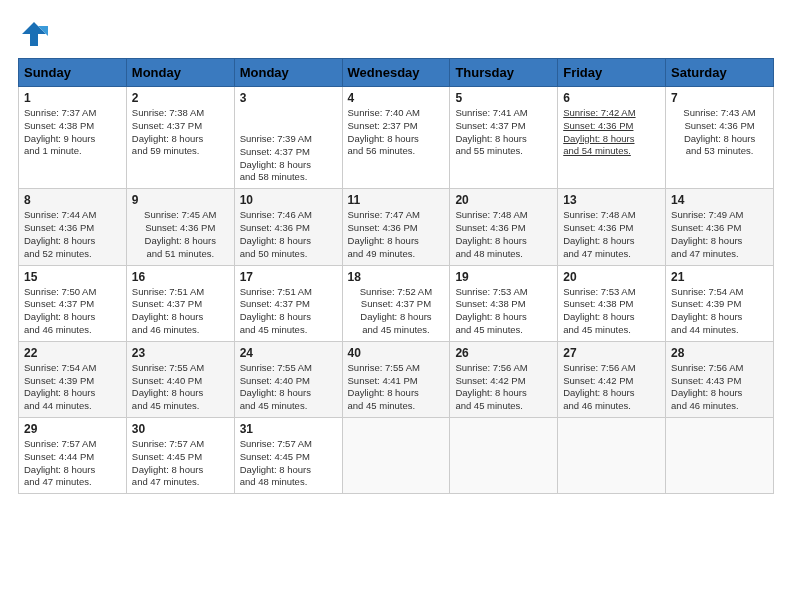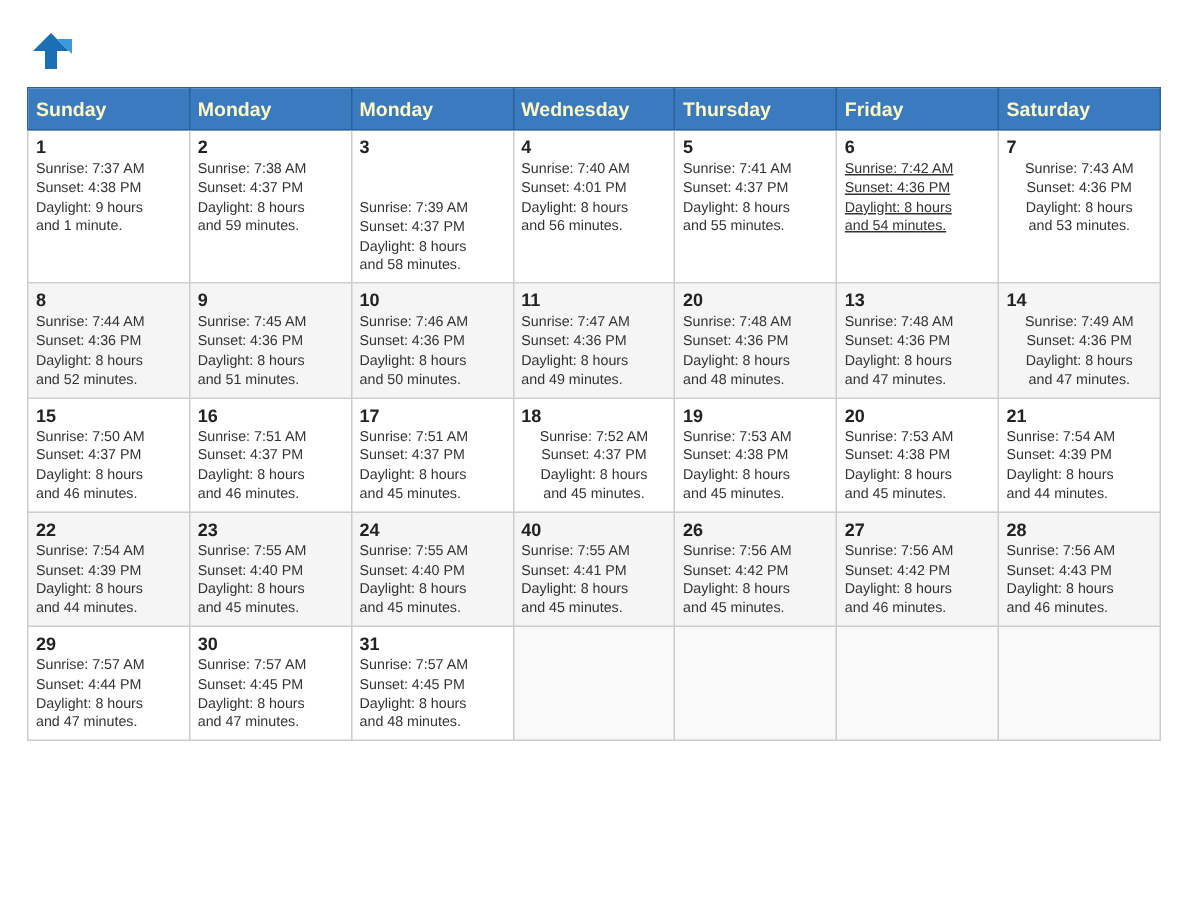--- a/index.html
+++ b/index.html
@@ -54,21 +54,21 @@
       font-size: 14px;
       color: #555;
     }
     table {
       width: 100%;
       border-collapse: collapse;
       font-size: 10.5px;
     }
     thead th {
       background-color: #3a7abf;
-      color: #fef9c3;
+      color: #000000;
       padding: 6px 5px;
       text-align: left;
       font-size: 13px;
       font-weight: bold;
       border: 1px solid #2a5f99;
     }
     tbody td {
       border: 1px solid #ccc;
       padding: 4px 5px;
       vertical-align: top;
@@ -148,21 +148,21 @@
           <td>
             <span class="day-num">3</span>
             <div class="day-info" style="white-space: pre-line; margin-top: 28px;">Sunrise: 7:39 AM
 Sunset: 4:37 PM
 Daylight: 8 hours
 and 58 minutes.</div>
           </td>
           <td>
             <span class="day-num">4</span>
             <div class="day-info" style="white-space: pre-line;">Sunrise: 7:40 AM
-Sunset: 4:01 PM
+Sunset: 2:37 PM
 Daylight: 8 hours
 and 56 minutes.</div>
           </td>
           <td>
             <span class="day-num">5</span>
             <div class="day-info" style="white-space: pre-line;">Sunrise: 7:41 AM
 Sunset: 4:37 PM
 Daylight: 8 hours
 and 55 minutes.</div>
           </td>
@@ -184,21 +184,21 @@
         <tr>
           <td>
             <span class="day-num">8</span>
             <div class="day-info" style="white-space: pre-line;">Sunrise: 7:44 AM
 Sunset: 4:36 PM
 Daylight: 8 hours
 and 52 minutes.</div>
           </td>
           <td>
             <span class="day-num">9</span>
-            <div class="day-info" style="white-space: pre-line;">Sunrise: 7:45 AM
+            <div class="day-info" style="white-space: pre-line; text-align: center;">Sunrise: 7:45 AM
 Sunset: 4:36 PM
 Daylight: 8 hours
 and 51 minutes.</div>
           </td>
           <td>
             <span class="day-num">10</span>
             <div class="day-info" style="white-space: pre-line;">Sunrise: 7:46 AM
 Sunset: 4:36 PM
 Daylight: 8 hours
 and 50 minutes.</div>
@@ -219,21 +219,21 @@
           </td>
           <td>
             <span class="day-num">13</span>
             <div class="day-info" style="white-space: pre-line;">Sunrise: 7:48 AM
 Sunset: 4:36 PM
 Daylight: 8 hours
 and 47 minutes.</div>
           </td>
           <td>
             <span class="day-num">14</span>
-            <div class="day-info" style="white-space: pre-line; text-align: center;">Sunrise: 7:49 AM
+            <div class="day-info" style="white-space: pre-line;">Sunrise: 7:49 AM
 Sunset: 4:36 PM
 Daylight: 8 hours
 and 47 minutes.</div>
           </td>
         </tr>
         <tr>
           <td>
             <span class="day-num">15</span>
             <div class="day-info" style="white-space: pre-line;">Sunrise: 7:50 AM
 Sunset: 4:37 PM

